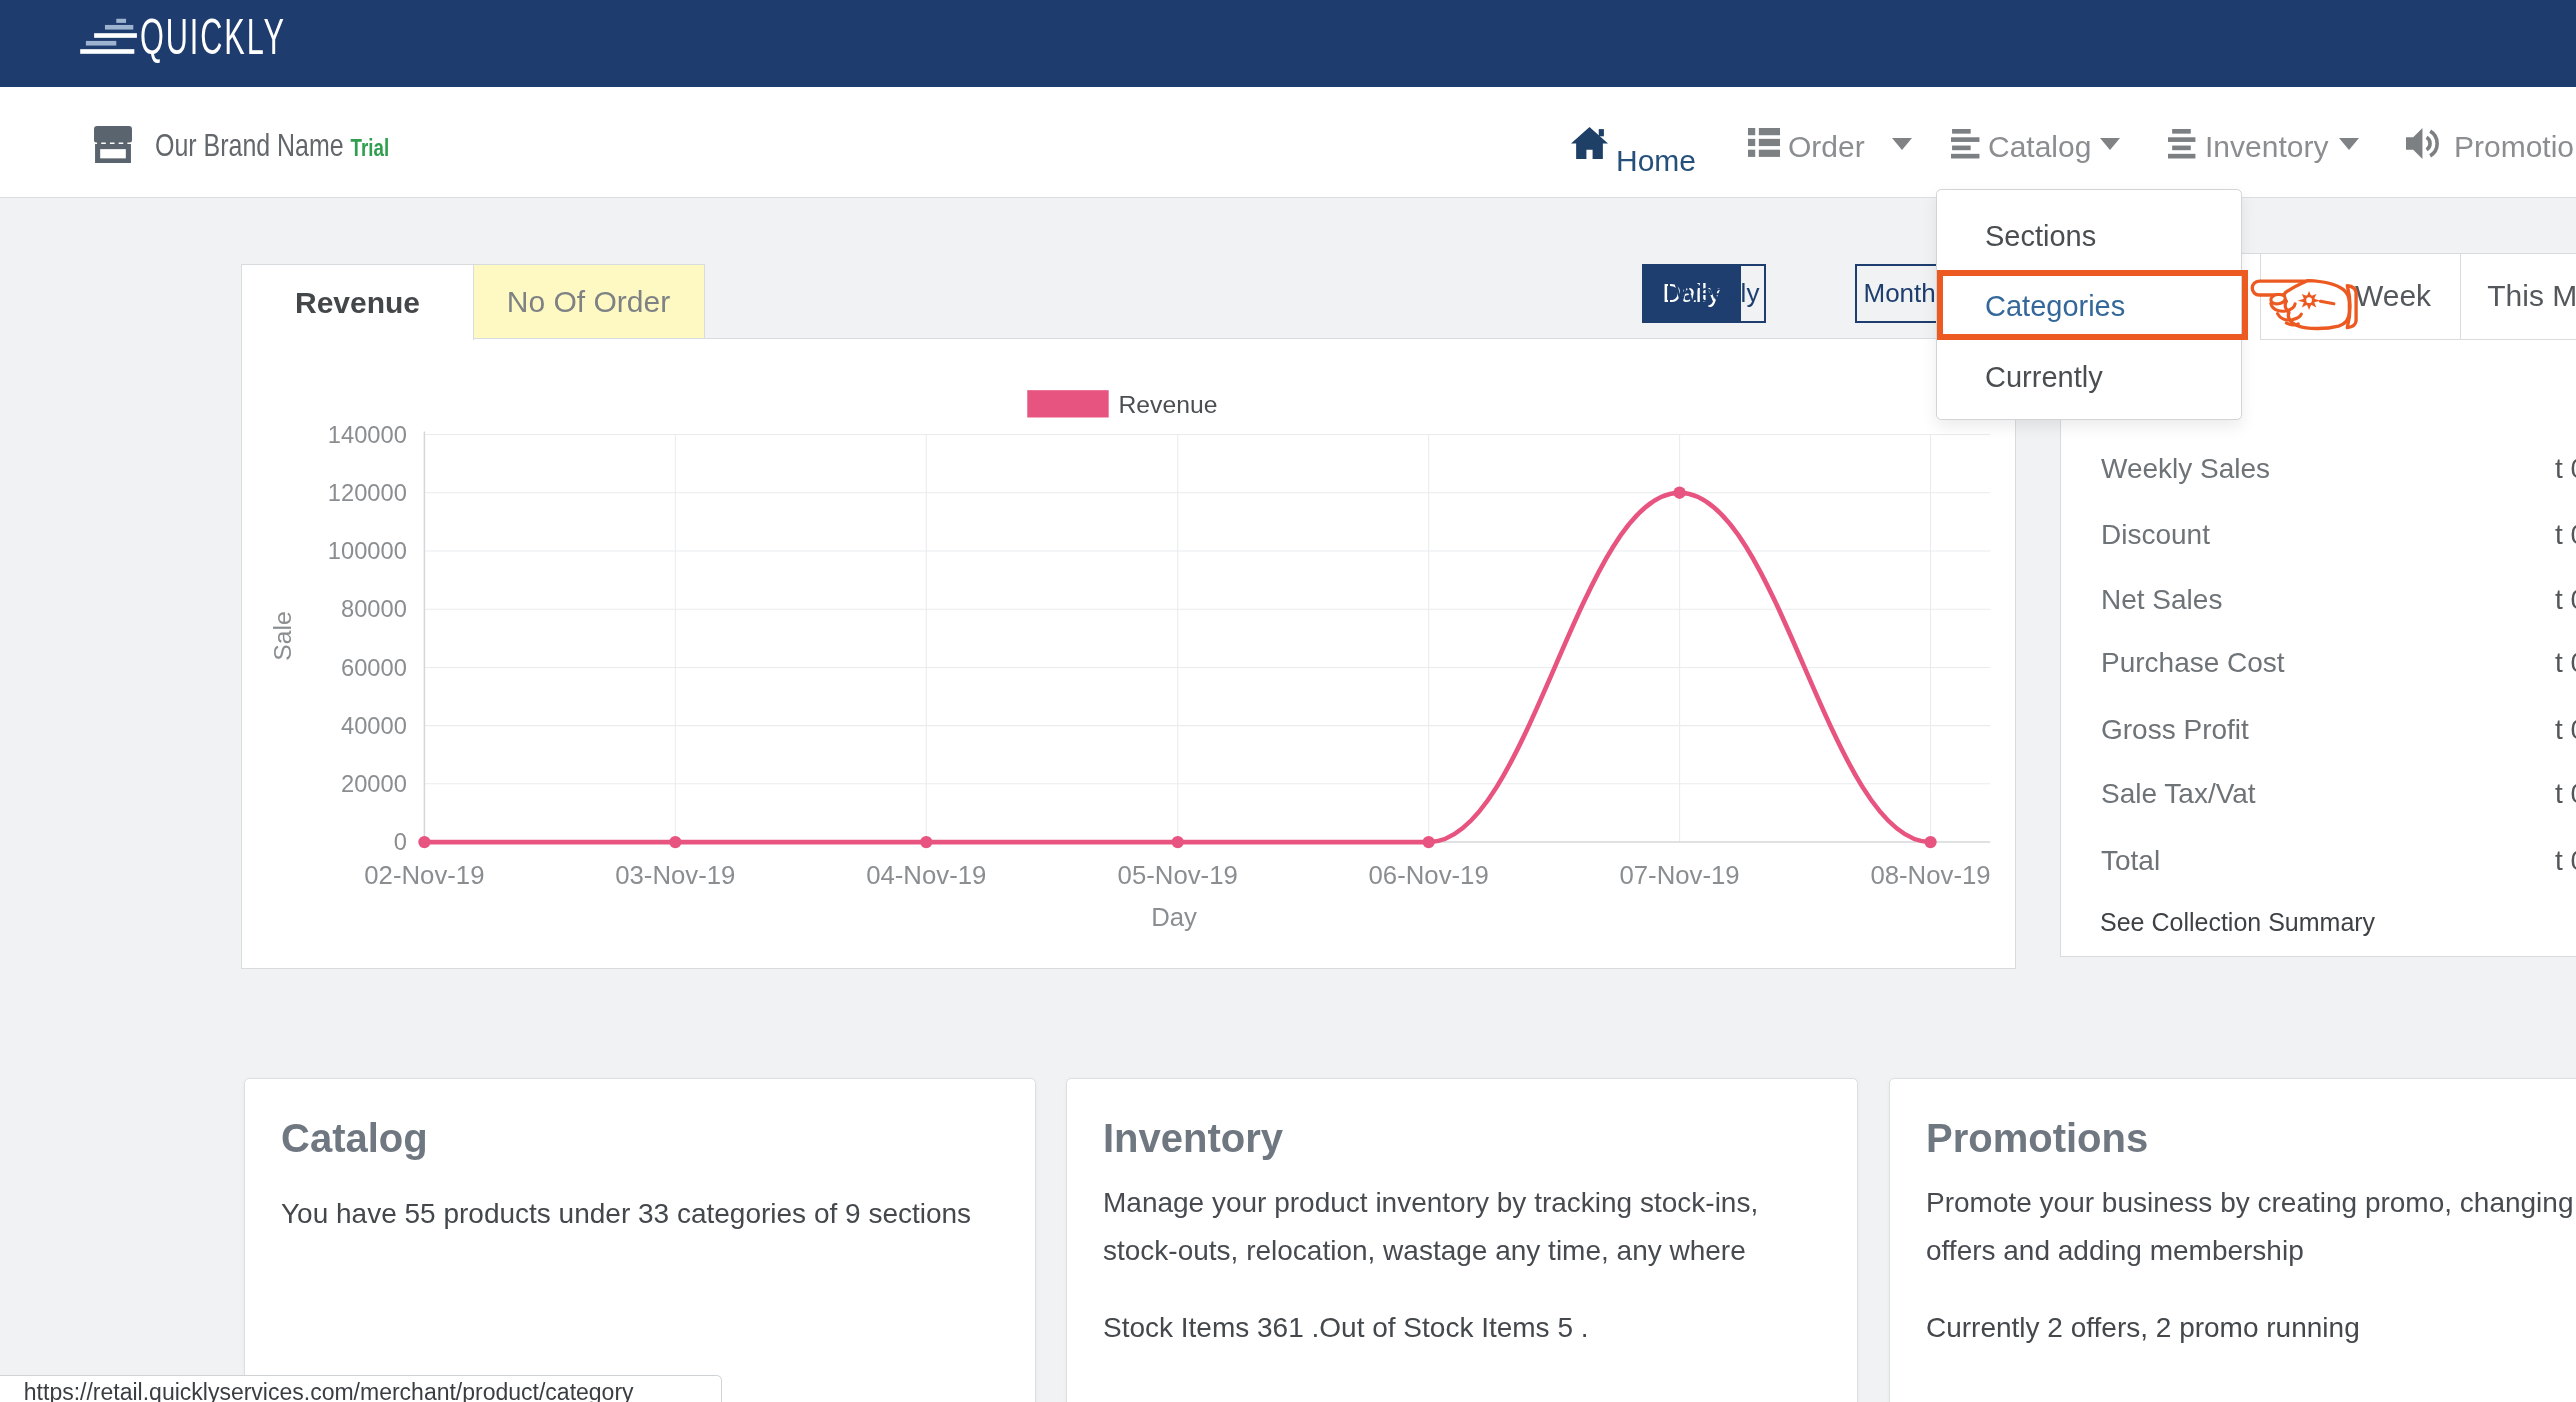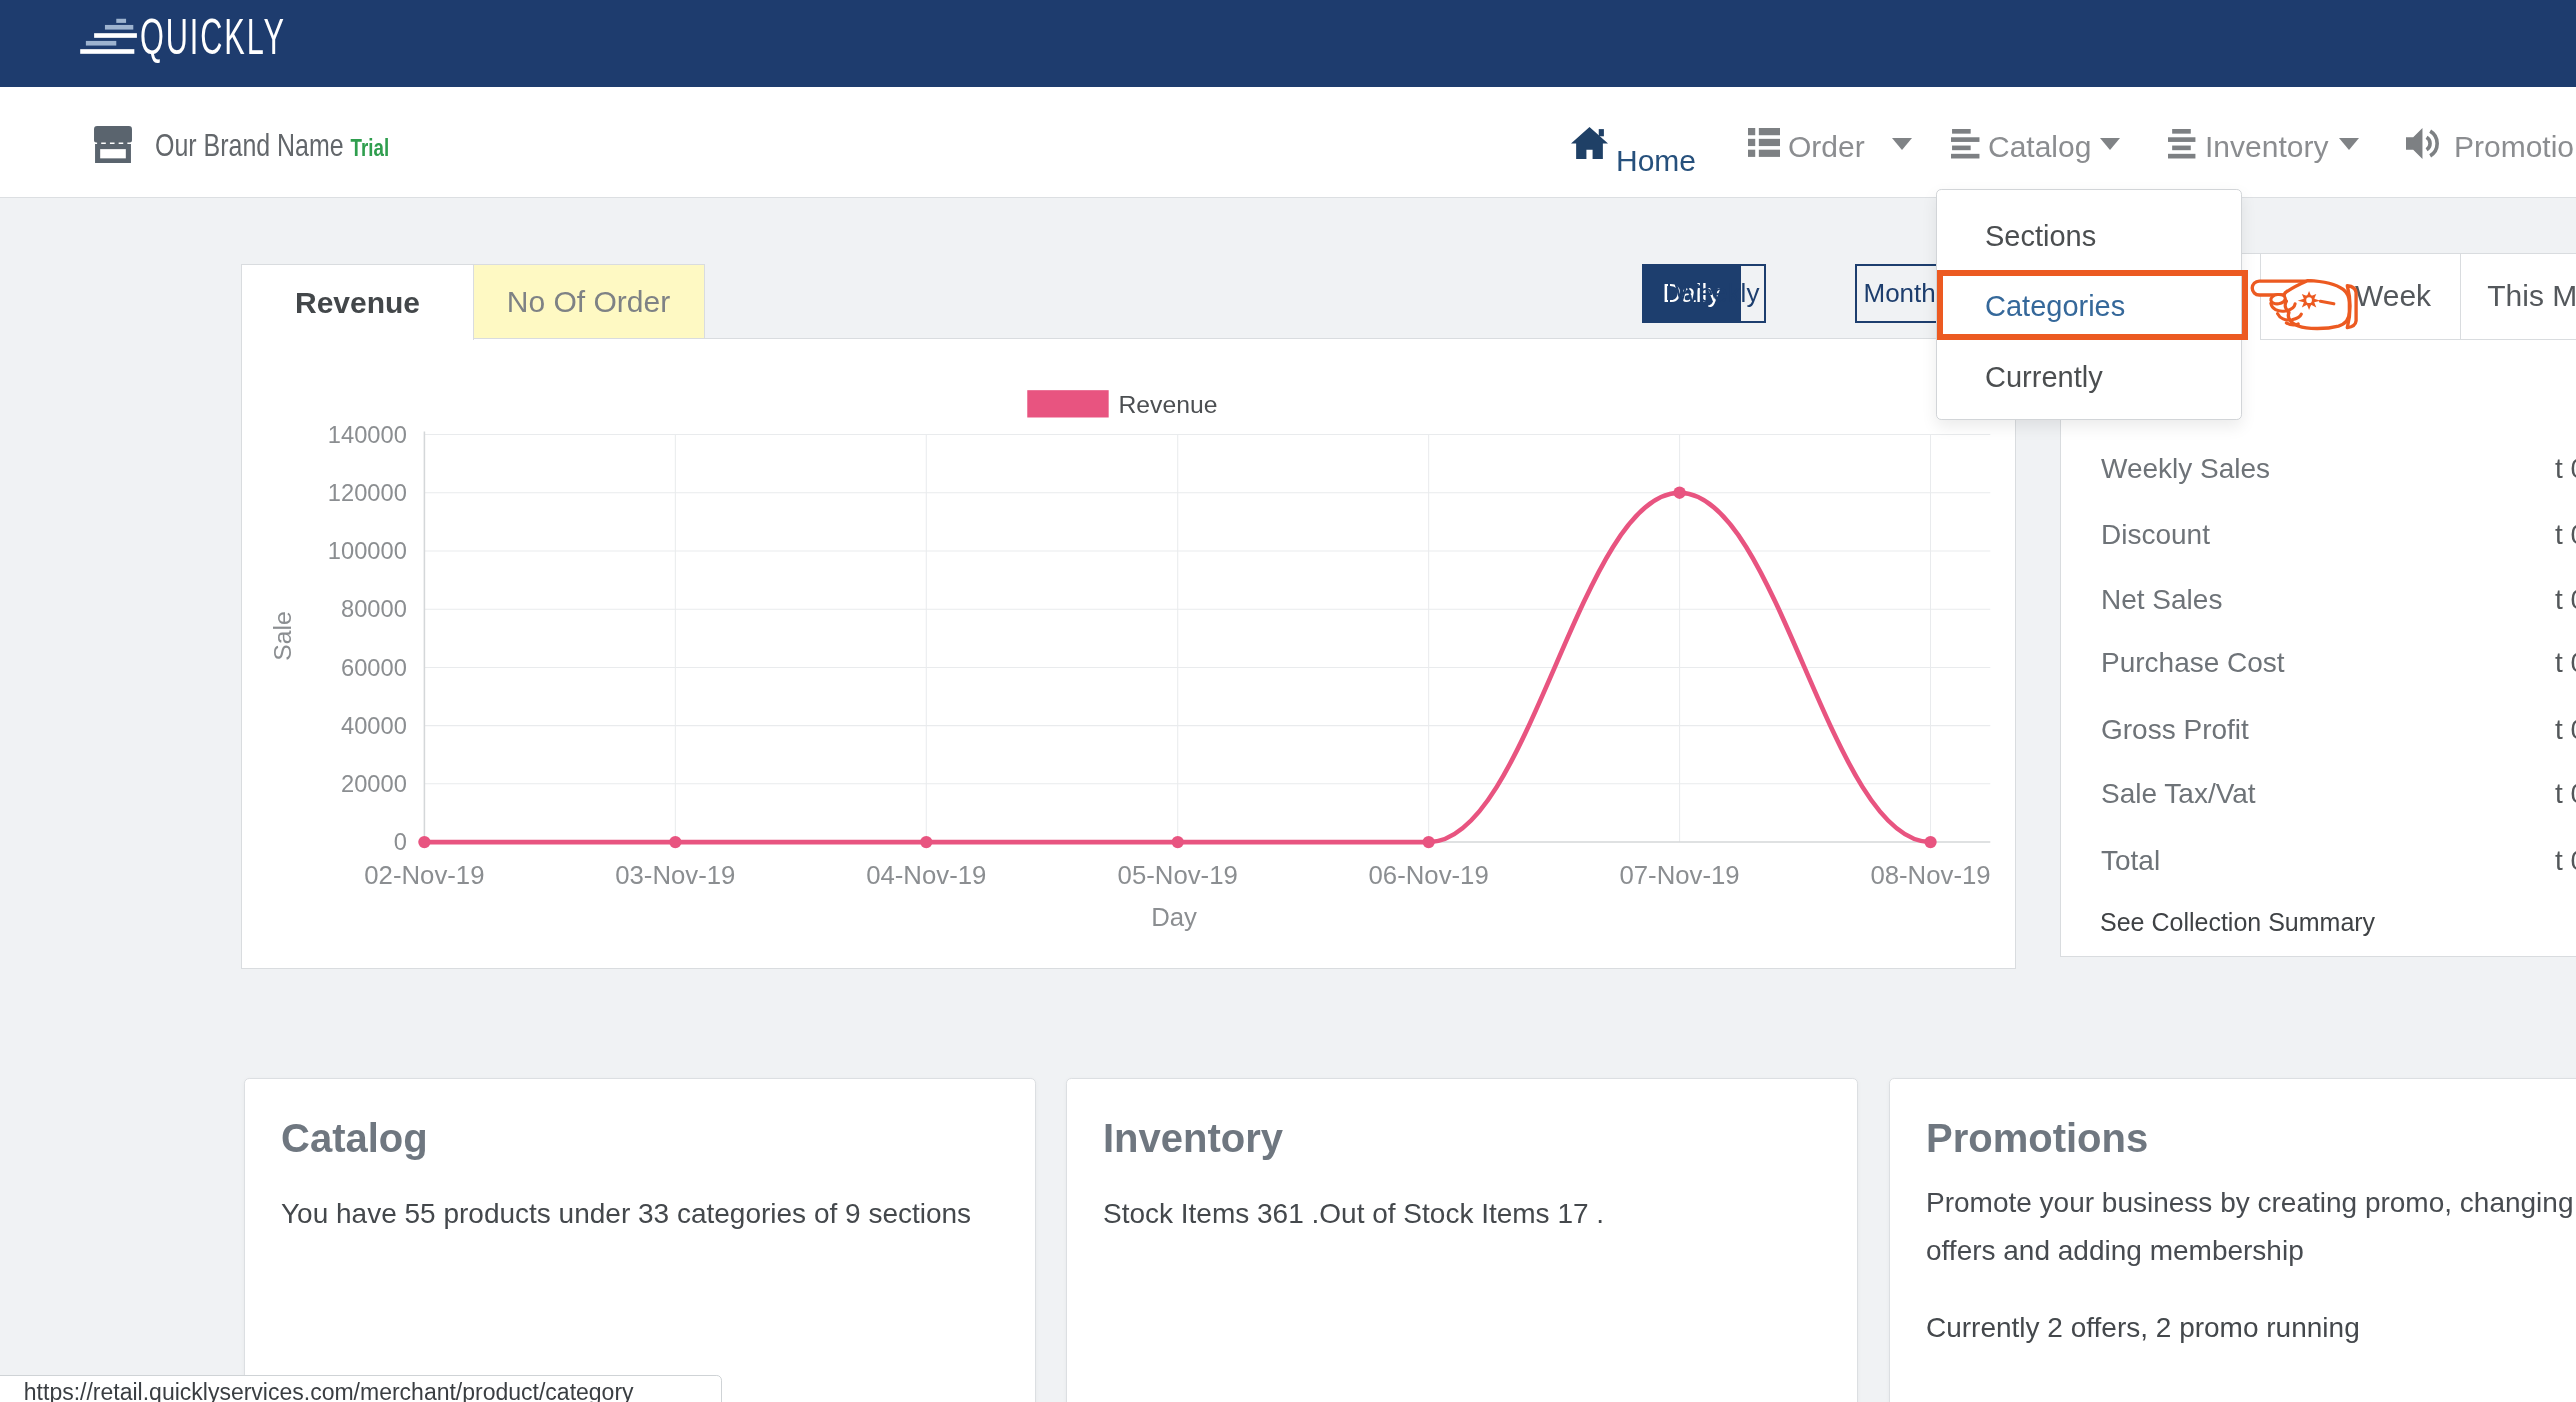--- a/index.html
+++ b/index.html
@@ -199,21 +199,22 @@
     <path stroke-width="6.5" d="M198 36 C208 37 214 41 215 49 L215 104 C214 112 208 116 198 117 C205 90 205 62 198 36 Z"></path>
   </g>
 </svg>
 
 <div class="abs card" style="left:244px">
   <div class="ct">Catalog</div>
   <div class="cs">You have 55 products under 33 categories of 9 sections</div>
 </div>
 <div class="abs card" style="left:1066px">
   <div class="ct">Inventory</div>
-  <div class="cs">Stock Items 361 .Out of Stock Items 17 .</div>
+  <div class="cb">Manage your product inventory by tracking stock-ins, stock-outs, relocation, wastage any time, any where</div>
+  <div class="cs">Stock Items 361 .Out of Stock Items 5 .</div>
 </div>
 <div class="abs card" style="left:1889px">
   <div class="ct">Promotions</div>
   <div class="cb">Promote your business by creating promo, changing offers and adding membership</div>
   <div class="cs">Currently 2 offers, 2 promo running</div>
 </div>
 
 <div class="abs" style="left:-5.2px;top:1375px;width:727px;height:46px;background:#ffffff;border:1.5px solid #cfd3d6;border-radius:0 5.2px 5.2px 0">
   <div style="margin:3.1px 0 0 28px;font-size:23px;color:#3a3e42">https://retail.quicklyservices.com/merchant/product/category</div>
 </div>

